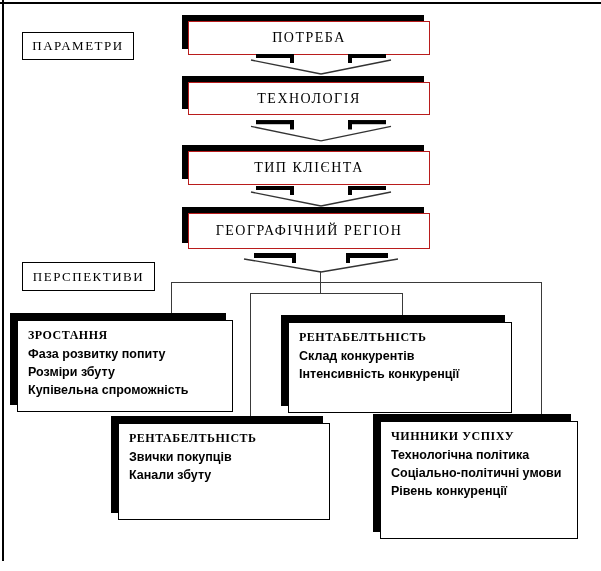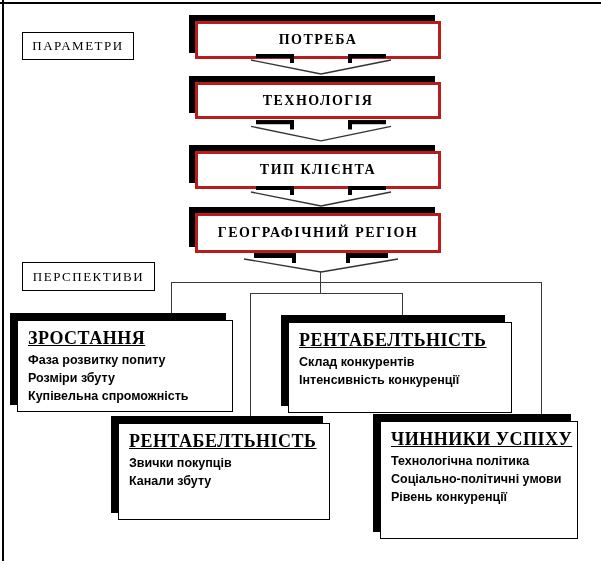--- a/index.html
+++ b/index.html
@@ -12,24 +12,24 @@
 
   .label-box{
     position:absolute;background:#fff;border:1px solid #000;
     display:flex;align-items:center;justify-content:center;
     font-size:13px;letter-spacing:1.5px;white-space:nowrap;
   }
   #parameters-label{left:22px;top:32px;width:110px;height:26px;}
   #perspectives-label{left:22px;top:262px;width:131px;height:27px;}
 
   .chain-box{
-    position:absolute;left:195px;width:240px;background:#fff;border:3px solid #b91c1c;
+    position:absolute;left:188px;width:240px;background:#fff;border:1px solid #b91c1c;
     box-shadow:-6px -6px 0 0 #000;
     display:flex;align-items:center;justify-content:center;
-    font-size:14px;letter-spacing:1.5px;white-space:nowrap;font-weight:bold;
+    font-size:14px;letter-spacing:1.5px;white-space:nowrap;
   }
   #chain-0{top:21px;height:32px;}
   #chain-1{top:82px;height:31px;}
   #chain-2{top:151px;height:32px;}
   #chain-3{top:213px;height:34px;}
 
   .arrow{position:absolute;left:226px;width:190px;}
   #arrow-0{top:53px;height:22px;}
   #arrow-1{top:119px;height:23px;}
   #arrow-2{top:185px;height:22px;}
@@ -50,21 +50,21 @@
     box-shadow:-7px -7px 0 0 #000;
     padding:7px 8px 0 10px;box-sizing:border-box;
   }
   #detail-0{left:17px;top:320px;width:216px;height:92px;}
   #detail-1{left:288px;top:322px;width:224px;height:91px;}
   #detail-2{left:118px;top:423px;width:212px;height:97px;}
   #detail-3{left:380px;top:421px;width:198px;height:118px;}
 
   .detail-title{
     font-family:"Liberation Serif","DejaVu Serif",serif;
-    font-weight:bold;font-size:18px;letter-spacing:0.5px;margin:0 0 2px 0;white-space:nowrap;text-decoration:underline;
+    font-weight:bold;font-size:12px;letter-spacing:0.5px;margin:0 0 2px 0;white-space:nowrap;
   }
   .detail-items{
     list-style:none;margin:0;padding:0;
     font-family:"Liberation Sans","DejaVu Sans",sans-serif;
     font-size:12.5px;line-height:18px;white-space:nowrap;font-weight:bold;
   }
 </style>
 </head>
 <body>
 

